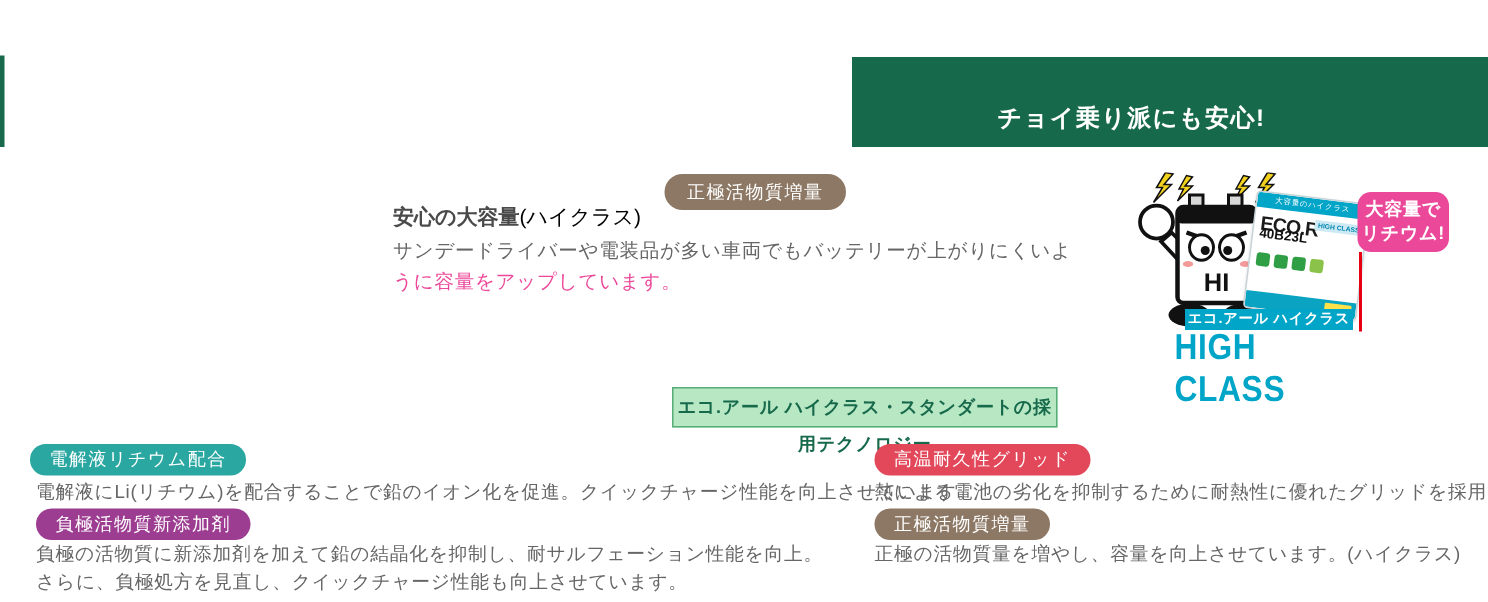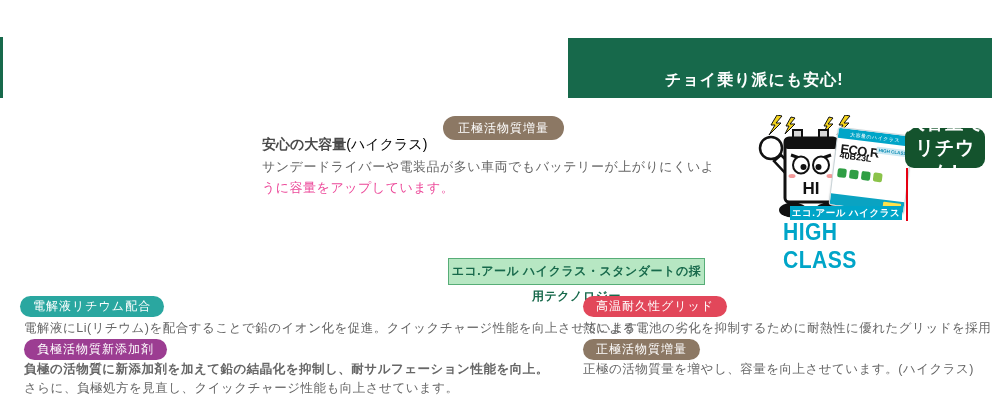--- a/index.html
+++ b/index.html
@@ -35,21 +35,21 @@
   .bat-brandrow { position:relative; height:18px; }
   .bat-brand { position:absolute; left:4px; top:3px; font-size:13px; font-weight:bold; color:#1a1a1a; letter-spacing:-0.5px; }
   .bat-classtag { position:absolute; right:2px; top:4px; background:#cdeaf4; color:#0087b0; font-size:4.5px; font-weight:bold; padding:1px 2px; border-radius:1px; }
   .bat-model { position:absolute; left:4px; top:22px; font-size:9px; font-weight:bold; color:#111; }
   .bat-icons { position:absolute; left:4px; top:40px; display:flex; gap:3px; }
   .bat-icons span { width:9px; height:9px; background:#2f9e44; border-radius:2px; display:inline-block; }
   .bat-icons span:last-child { background:#8bc34a; }
   .bat-strip { position:absolute; left:0; bottom:0; width:100%; height:11px; background:#0aa3c2; }
   .bat-strip i { position:absolute; right:3px; top:2px; width:18px; height:7px; background:#ffe24a; border-radius:1px; }
 
-  .callout { position:absolute; left:150px; top:15px; width:80px; height:40px; background:#14532d; border-radius:9px; color:#fff; font-size:19px; font-weight:bold; text-align:center; display:flex; flex-direction:column; justify-content:center; line-height:1.3; letter-spacing:0.5px; }
+  .callout { position:absolute; left:150px; top:15px; width:61px; height:40px; background:#ec4899; border-radius:9px; color:#fff; font-size:12px; font-weight:bold; text-align:center; display:flex; flex-direction:column; justify-content:center; line-height:1.3; letter-spacing:0.5px; }
   .callout-tail { position:absolute; left:151px; top:55px; width:2px; height:53px; background:#e60012; }
 
   .series-bar { position:absolute; left:35px; top:93px; width:112px; height:14px; background:#00a5c8; color:#fff; font-size:9.5px; font-weight:bold; text-align:center; line-height:14px; letter-spacing:0.5px; }
   .series-name { position:absolute; left:28px; top:105px; width:140px; color:#00a5c8; font-size:24px; font-weight:bold; letter-spacing:0.5px; transform:scaleX(0.88); transform-origin:left; }
 
   
   .tech-title { position:absolute; left:448px; top:258px; width:257px; height:27px; background:#b7e7c3; border:1px solid #57ad77; color:#17694b; font-size:12px; font-weight:bold; text-align:center; line-height:25px; letter-spacing:0.5px; }
 
   
   .pill { position:absolute; height:21px; line-height:21px; padding:0 13px; border-radius:11px; color:#fff; font-size:12px; letter-spacing:1px; }
@@ -147,21 +147,21 @@
     <div class="series-bar">エコ.アール ハイクラス</div>
     <div class="series-name">HIGH CLASS</div>
   </div>
 
   <div class="tech-title">エコ.アール ハイクラス・スタンダートの採用テクノロジー</div>
 
   <div class="pill teal" style="left:20px; top:296px;">電解液リチウム配合</div>
   <div class="tech-text" style="left:24px; top:320px;">電解液にLi(リチウム)を配合することで鉛のイオン化を促進。クイックチャージ性能を向上させています。</div>
 
   <div class="pill purple" style="left:24px; top:339px;">負極活物質新添加剤</div>
-  <div class="tech-text" style="left:24px; top:361px;font-weight:bold;">負極の活物質に新添加剤を加えて鉛の結晶化を抑制し、耐サルフェーション性能を向上。</div>
+  <div class="tech-text" style="left:24px; top:361px;">負極の活物質に新添加剤を加えて鉛の結晶化を抑制し、耐サルフェーション性能を向上。</div>
   <div class="tech-text" style="left:24px; top:380px;">さらに、負極処方を見直し、クイックチャージ性能も向上させています。</div>
 
   <div class="pill red" style="left:583px; top:296px;">高温耐久性グリッド</div>
   <div class="tech-text" style="left:583px; top:320px;">熱による電池の劣化を抑制するために耐熱性に優れたグリッドを採用しています。</div>
 
   <div class="pill tan" style="left:583px; top:339px;">正極活物質増量</div>
   <div class="tech-text" style="left:583px; top:361px;">正極の活物質量を増やし、容量を向上させています。(ハイクラス)</div>
 
 </div>
 

